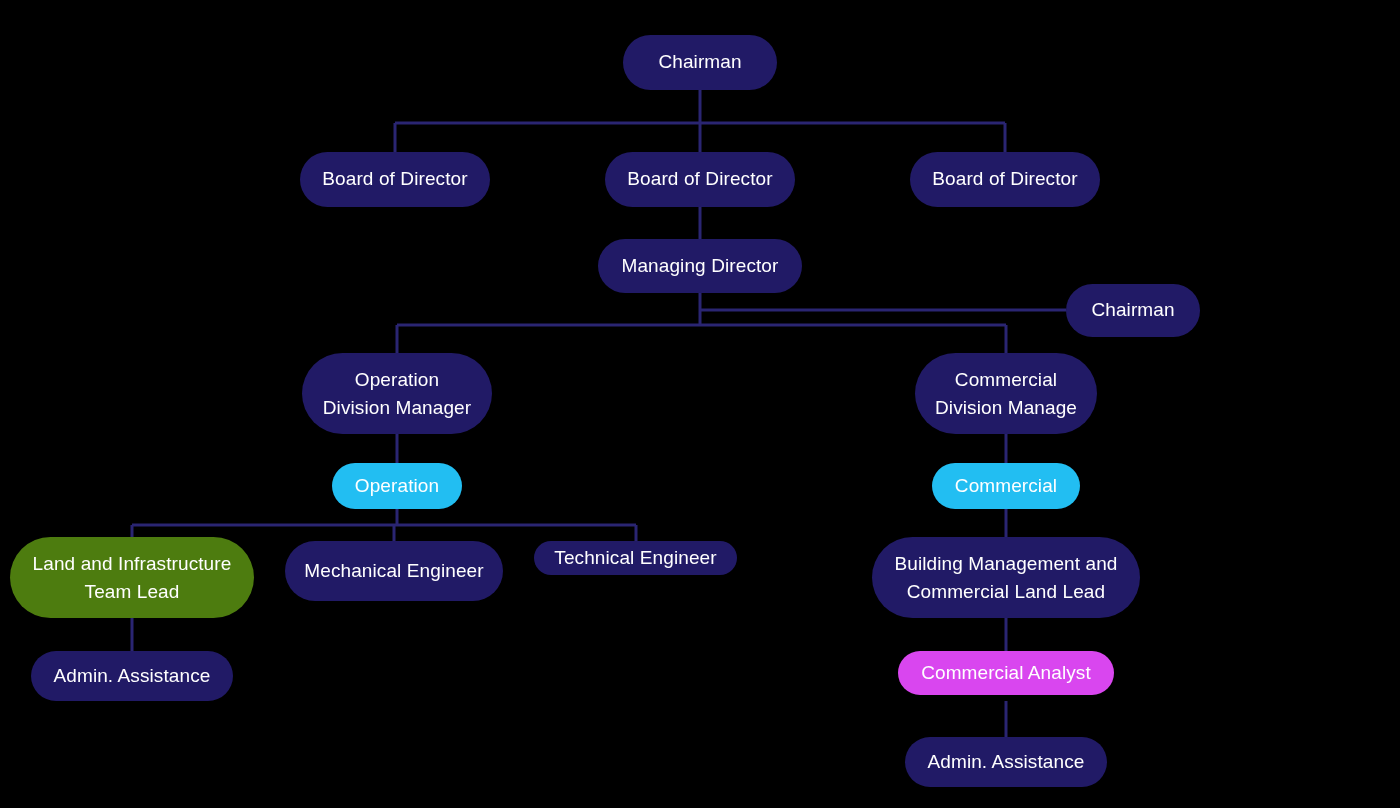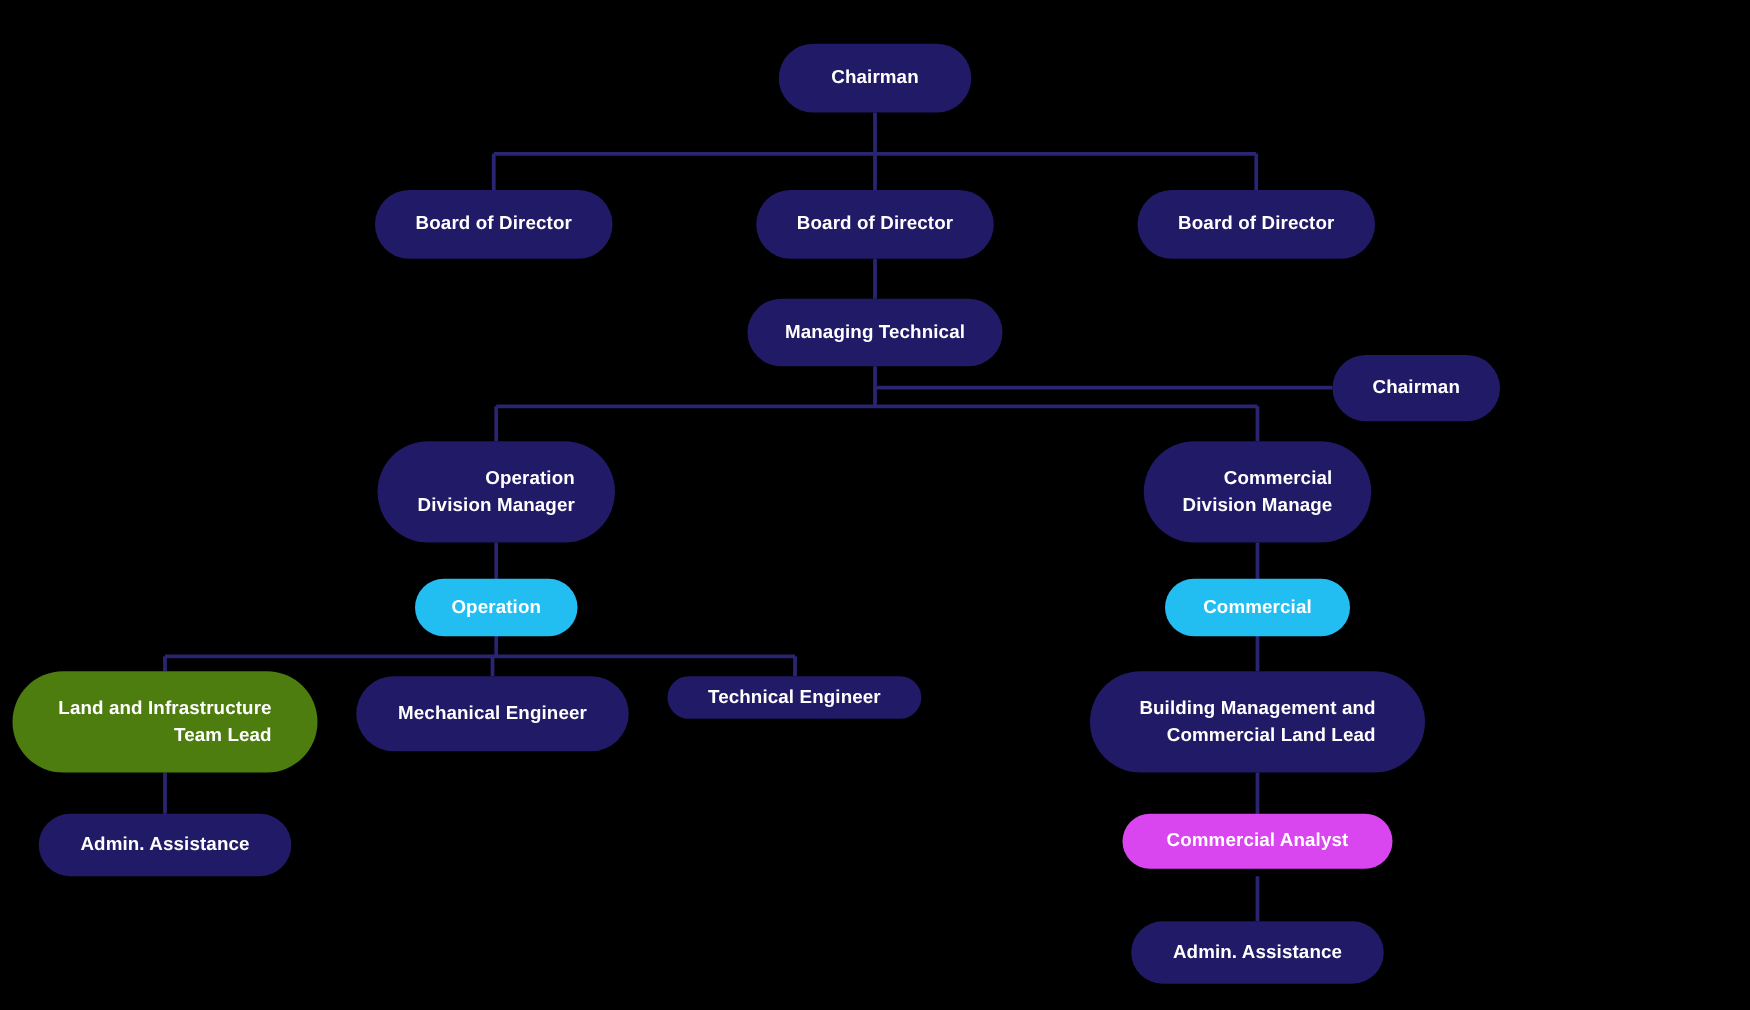--- a/index.html
+++ b/index.html
@@ -27,26 +27,26 @@
     height: 808px;
     z-index: 1;
     pointer-events: none;
   }
   .node {
     position: absolute;
     z-index: 2;
     display: flex;
     align-items: center;
     justify-content: center;
-    text-align: right;
+    text-align: center;
     border-radius: 999px;
     background: #211A66;
     color: #FFFFFF;
-    font-weight: bold;
-    font-size: 15px;
+    font-weight: normal;
+    font-size: 19px;
     line-height: 1.5;
     letter-spacing: 0.1px;
     box-sizing: border-box;
     padding: 0 14px;
     white-space: pre-line;
     overflow: hidden;
   }
   .node.accent {
     background: #22BEF2;
     color: #FFFFFF;
@@ -89,21 +89,21 @@
         <path d="M 1006 618 L 1006 651"></path>
         <path d="M 1006 701 L 1006 737"></path>
       </g>
   </svg>
 
   <div id="node-layer">
       <div class="node" style="left: 623px; top: 35px; width: 154px; height: 55px; background: rgb(33, 26, 102);"><span class="node-label">Chairman</span></div>
       <div class="node" style="left: 300px; top: 152px; width: 190px; height: 55px; background: rgb(33, 26, 102);"><span class="node-label">Board of Director</span></div>
       <div class="node" style="left: 605px; top: 152px; width: 190px; height: 55px; background: rgb(33, 26, 102);"><span class="node-label">Board of Director</span></div>
       <div class="node" style="left: 910px; top: 152px; width: 190px; height: 55px; background: rgb(33, 26, 102);"><span class="node-label">Board of Director</span></div>
-      <div class="node" style="left: 598px; top: 239px; width: 204px; height: 54px; background: rgb(33, 26, 102);"><span class="node-label">Managing Technical</span></div>
+      <div class="node" style="left: 598px; top: 239px; width: 204px; height: 54px; background: rgb(33, 26, 102);"><span class="node-label">Managing Director</span></div>
       <div class="node" style="left: 1066px; top: 284px; width: 134px; height: 53px; background: rgb(33, 26, 102);"><span class="node-label">Chairman</span></div>
       <div class="node two-line" style="left: 302px; top: 353px; width: 190px; height: 81px; background: rgb(33, 26, 102);"><span class="node-label">Operation
 Division Manager</span></div>
       <div class="node two-line" style="left: 915px; top: 353px; width: 182px; height: 81px; background: rgb(33, 26, 102);"><span class="node-label">Commercial
 Division Manage</span></div>
       <div class="node accent" style="left: 332px; top: 463px; width: 130px; height: 46px; background: rgb(34, 190, 242);"><span class="node-label">Operation</span></div>
       <div class="node accent" style="left: 932px; top: 463px; width: 148px; height: 46px; background: rgb(34, 190, 242);"><span class="node-label">Commercial</span></div>
       <div class="node two-line" style="left: 10px; top: 537px; width: 244px; height: 81px; background: #4d7c0f;"><span class="node-label">Land and Infrastructure
 Team Lead</span></div>
       <div class="node" style="left: 285px; top: 541px; width: 218px; height: 60px; background: rgb(33, 26, 102);"><span class="node-label">Mechanical Engineer</span></div>

